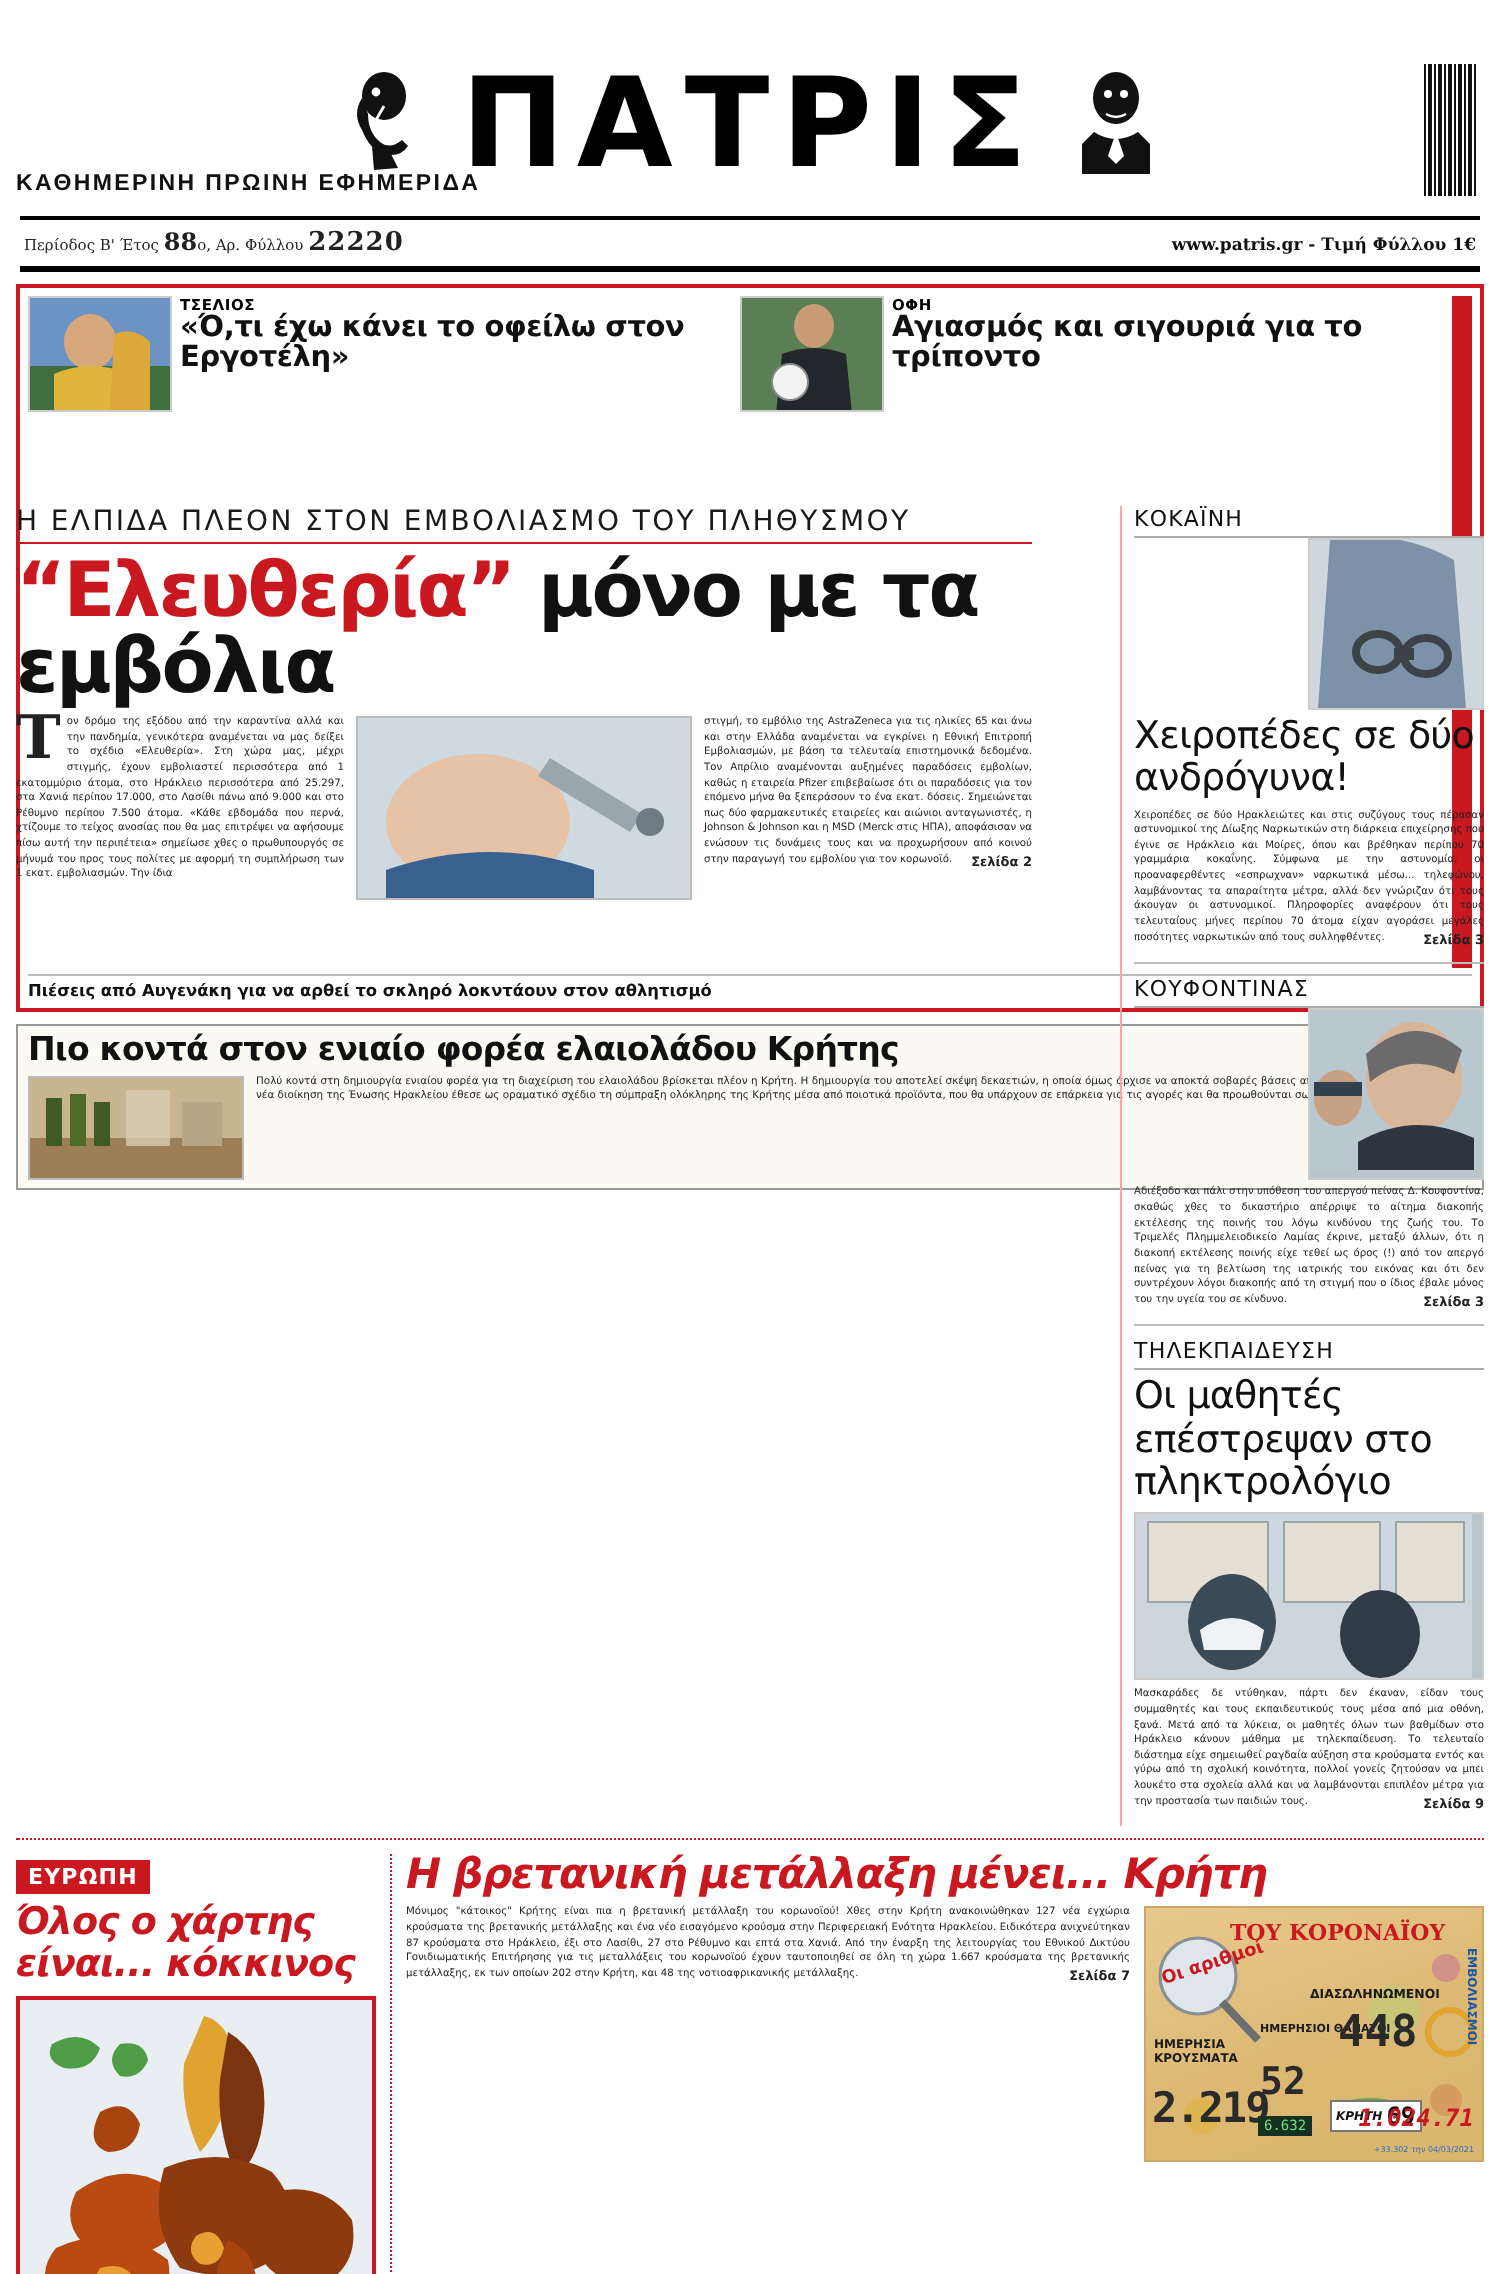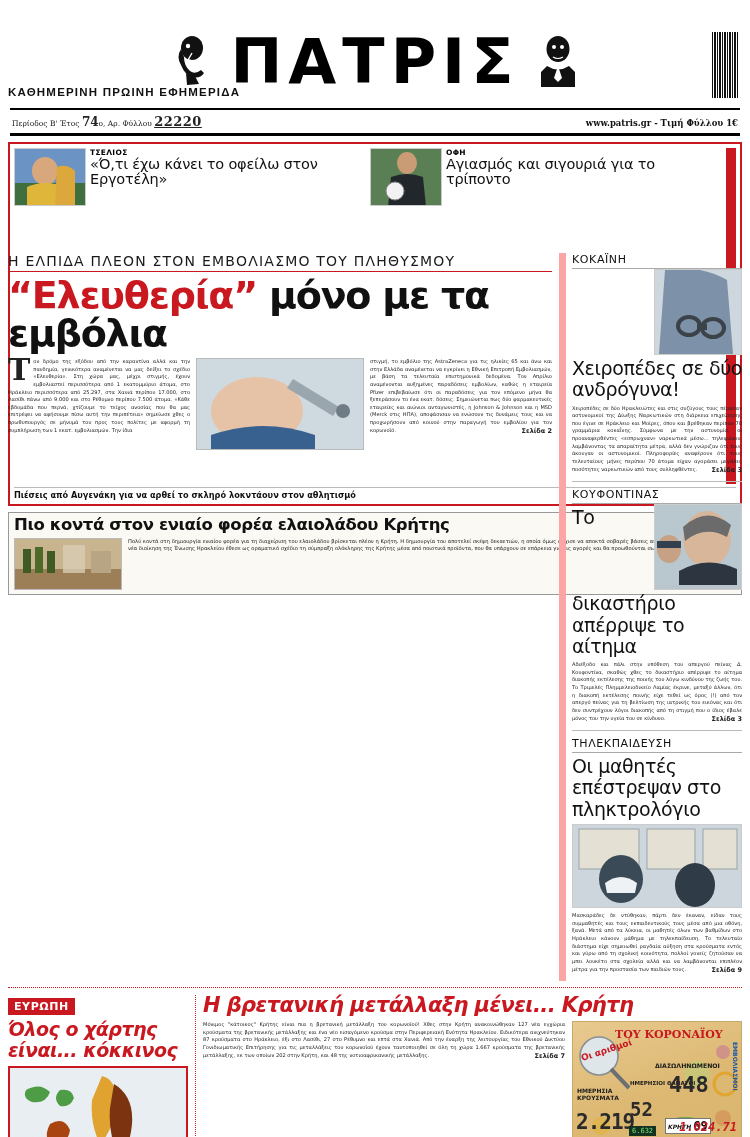--- a/index.html
+++ b/index.html
@@ -22,34 +22,34 @@
   .bust { width: 40px; height: 58px; position: relative; }
   .bust svg { display: block; }
   .barcode { position: absolute; right: 4px; top: 16px; width: 26px; height: 66px;
              background: repeating-linear-gradient(90deg,#111 0,#111 1px,#fff 1px,#fff 2px,#111 2px,#111 4px,#fff 4px,#fff 5px); }
 
   .mh-rule { border-top: 2.5px solid #000; margin: 0 2px; }
   .mh-info { display: flex; align-items: baseline; justify-content: space-between;
              padding: 4px 4px 4px 4px; font-family: "DejaVu Serif", serif; }
   .mh-issue { font-size: 7.5px; color: #222; }
   .mh-issue b.num1 { font-size: 12px; }
-  .mh-issue b.num2 { font-size: 13px; letter-spacing: .5px; text-decoration: underline; }
+  .mh-issue b.num2 { font-size: 13px; letter-spacing: .5px; }
   .mh-date { font-size: 12.5px; font-weight: bold; letter-spacing: .8px; }
   .mh-web { font-size: 8.5px; font-weight: bold; }
   .mh-rule2 { border-top: 3px solid #000; margin: 0 2px 6px; }
 
   
   .teaser-row { display: flex; gap: 6px; height: 92px; margin-bottom: 19px; flex-direction: column; }
   .sports-box { flex: 0 0 364px; border: 2.5px solid #c9181f; padding: 4px; display: flex; flex-direction: column; }
   .sports-inner { display: flex; gap: 5px; flex: 1; }
   .sp-item { display: flex; gap: 4px; flex: 1; }
   .sp-photo { width: 72px; height: 58px; border: 1px solid #ccc; overflow: hidden; position: relative; }
   .sp-txt { flex: 1; }
   .sp-kicker { font-size: 7.5px; font-weight: bold; letter-spacing: .3px; color: #000; }
-  .sp-head { font-size: 14.5px; font-weight: normal; line-height: 1.05; letter-spacing: -.2px; }
+  .sp-head { font-size: 14.5px; font-weight: bold; line-height: 1.05; letter-spacing: -.2px; }
   .sp-strip { writing-mode: vertical-rl; background: #c9181f; color: #fff; font-size: 7px; font-weight: bold;
               padding: 2px 1px; text-align: center; letter-spacing: .5px; }
   .sp-foot { font-size: 8.2px; font-weight: bold; border-top: 1px solid #bbb; margin-top: 3px; padding-top: 2px; }
 
   .oil-box { flex: 1; border: 1px solid #999; background: #faf9f4; padding: 4px 5px; }
   .oil-head { font-size: 16.5px; font-weight: bold; letter-spacing: -.4px; line-height: 1; margin-bottom: 4px; }
   .oil-body { display: flex; gap: 6px; }
   .oil-photo { width: 108px; height: 52px; border: 1px solid #bbb; }
   .oil-text { flex: 1; font-size: 5.2px; line-height: 1.45; text-align: justify; color: #222; font-family: "DejaVu Sans", sans-serif;}
   .pg { font-weight: bold; font-size: 6.5px; float: right; }
@@ -62,21 +62,21 @@
   .lead-head { font-size: 38px; font-weight: bold; line-height: 1; letter-spacing: -1.2px;
                margin: 4px 0 6px; font-family: "DejaVu Sans", sans-serif; }
   .lead-head .red { color: #c9181f; }
   .lead-cols { display: flex; gap: 6px; }
   .lead-col { flex: 1; font-size: 5.1px; line-height: 1.5; text-align: justify; color: #222; }
   .lead-col.mid { flex: 0 0 168px; }
   .lead-photo { width: 168px; height: 92px; border: 1px solid #bbb; }
   .dropcap { float: left; font-size: 30px; font-weight: bold; line-height: .75; margin: 1px 3px 0 0;
              font-family: "DejaVu Serif", serif; }
 
-  .right-col { flex: 0 0 182px; border-left: 7px solid #fca5a5; padding-left: 6px; }
+  .right-col { flex: 0 0 182px; border-left: 1px solid #fca5a5; padding-left: 6px; margin-left: 37px; }
 
   
   .rc-kicker { font-size: 11px; letter-spacing: .6px; border-bottom: 1px solid #aaa; padding-bottom: 2px; }
   .rc-head { font-size: 19px; font-weight: 400; line-height: 1.12; margin: 3px 0 4px; letter-spacing: -.4px; }
   .rc-photo { width: 88px; height: 86px; float: right; margin: 0 0 3px 4px; border: 1px solid #ccc; }
   .rc-text { font-size: 5.1px; line-height: 1.5; text-align: justify; color: #222; clear: both; }
   .rc-block { margin-bottom: 8px; }
   .rc-sep { border-top: 1px solid #bbb; margin: 6px 0; }
 
   
@@ -132,21 +132,21 @@
       </svg>
     </div>
     <div class="mh-sub">ΚΑΘΗΜΕΡΙΝΗ ΠΡΩΙΝΗ ΕΦΗΜΕΡΙΔΑ</div>
     <div class="barcode"></div>
   </div>
 
   <div class="mh-rule"></div>
   <div class="mh-info">
     <div class="mh-issue">
       <span>Περίοδος Β' Έτος</span>
-      <b class="num1">74</b><span>ο, Αρ. Φύλλου</span>
+      <b class="num1">88</b><span>ο, Αρ. Φύλλου</span>
       <b class="num2">22220</b>
     </div>
     <div class="mh-web">www.patris.gr - Τιμή Φύλλου 1€</div>
   </div>
   <div class="mh-rule2"></div>
 
   <div class="teaser-row">
 
     <div class="sports-box">
       <div class="sports-inner">
@@ -266,21 +266,20 @@
         <div class="rc-photo thumb">
           <svg width="86" height="80" viewBox="0 0 86 80">
             <rect width="86" height="80" fill="#b9c7ce"></rect>
             <ellipse cx="52" cy="34" rx="24" ry="28" fill="#d8b69a"></ellipse>
             <path d="M28 22 q24 -22 48 -2 l-4 12 q-22 -12 -42 4 z" fill="#6b6b6b"></path>
             <path d="M24 66 q28 -16 58 -2 l0 16 l-58 0 z" fill="#2d3540"></path>
             <ellipse cx="14" cy="44" rx="12" ry="14" fill="#c7a184"></ellipse>
             <rect x="2" y="36" width="24" height="7" fill="#33414f"></rect>
           </svg>
         </div>
-        <div class="rc-head">Το δικαστήριο απέρριψε το αίτημα</div>
         <div class="rc-text">
           <span>Αδιέξοδο και πάλι στην υπόθεση του απεργού πείνας Δ. Κουφοντίνα, σκαθώς χθες το δικαστήριο απέρριψε το αίτημα διακοπής εκτέλεσης της ποινής του λόγω κινδύνου της ζωής του. Το Τριμελές Πλημμελειοδικείο Λαμίας έκρινε, μεταξύ άλλων, ότι η διακοπή εκτέλεσης ποινής είχε τεθεί ως όρος (!) από τον απεργό πείνας για τη βελτίωση της ιατρικής του εικόνας και ότι δεν συντρέχουν λόγοι διακοπής από τη στιγμή που ο ίδιος έβαλε μόνος του την υγεία του σε κίνδυνο.</span>
           <span class="pg">Σελίδα 3</span>
         </div>
       </div>
 
       <div class="rc-sep"></div>
 
       <div class="rc-block">
         <div class="rc-kicker">ΤΗΛΕΚΠΑΙΔΕΥΣΗ</div>

